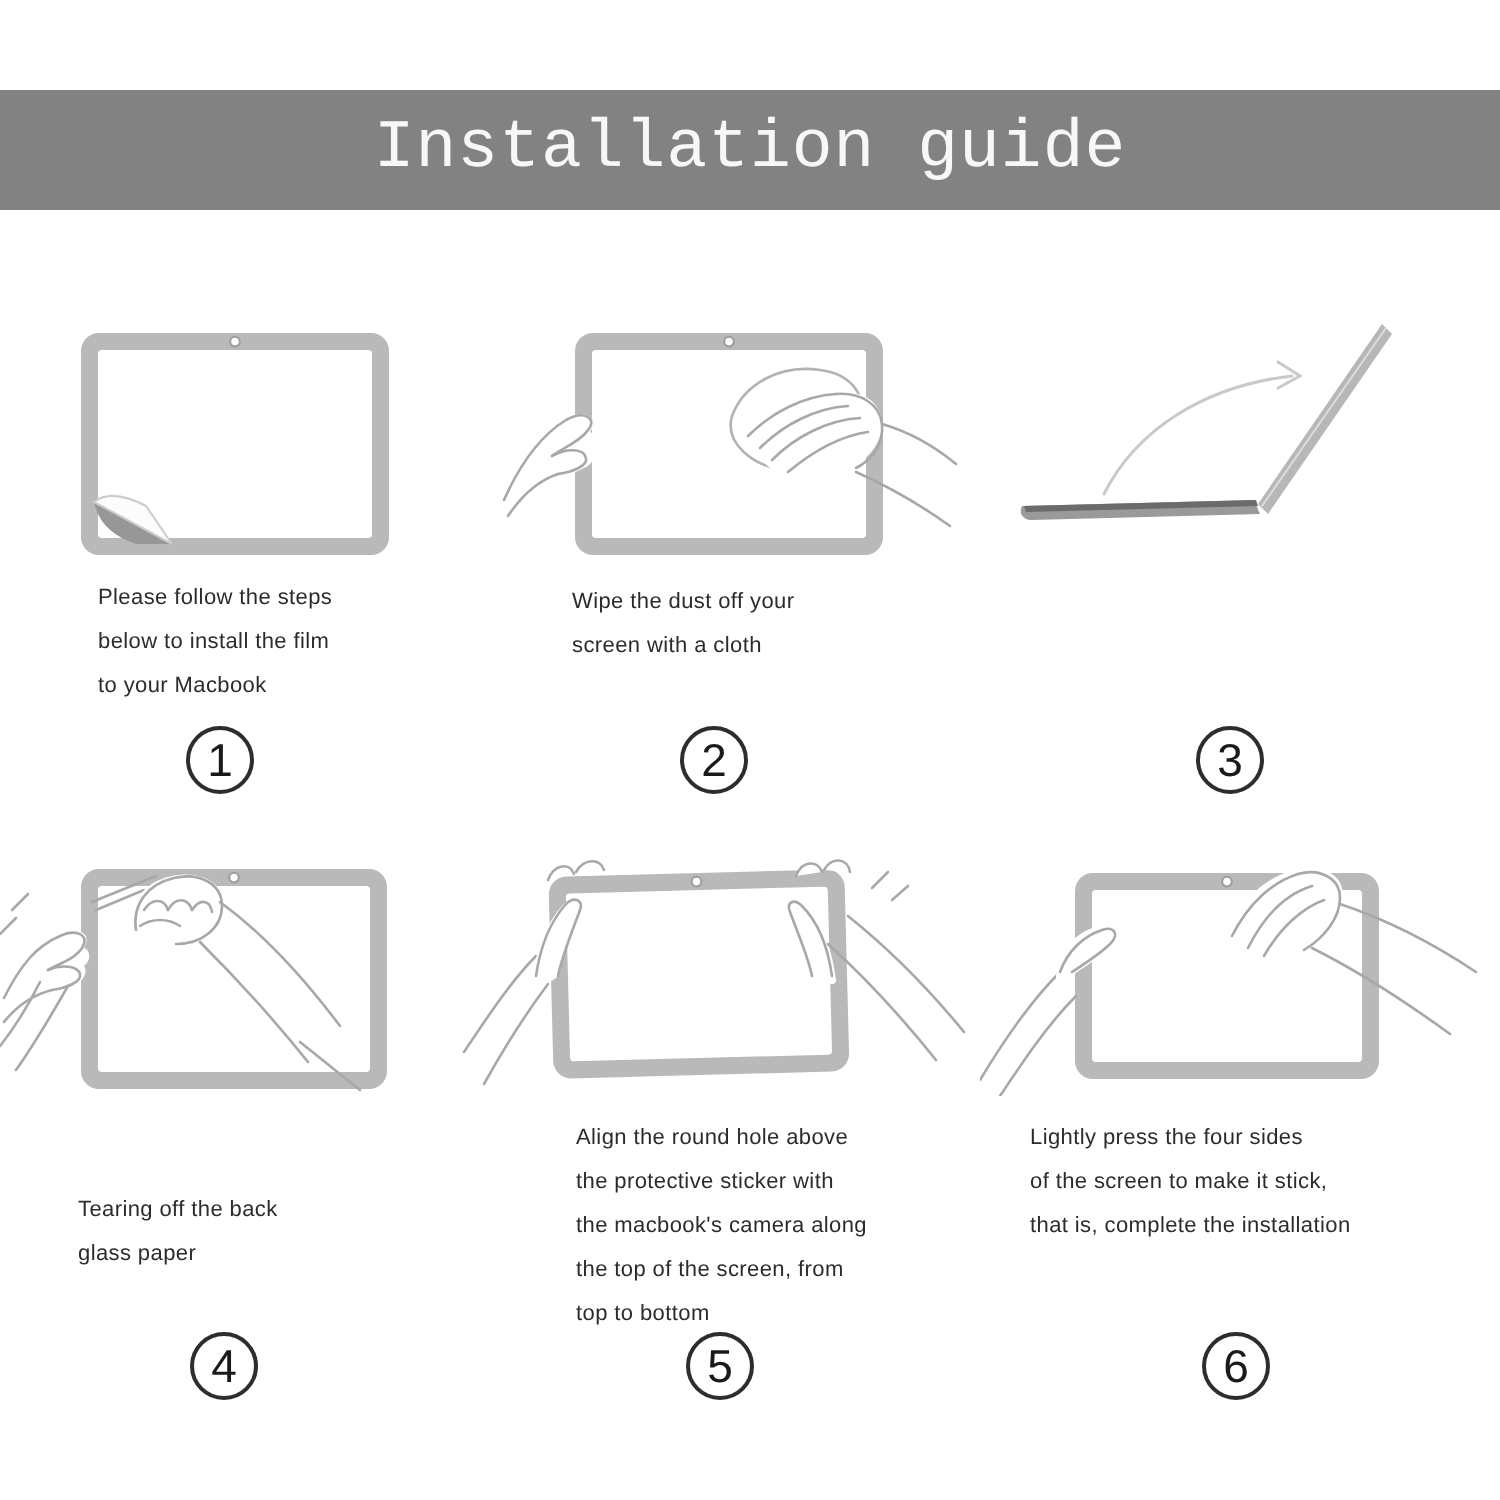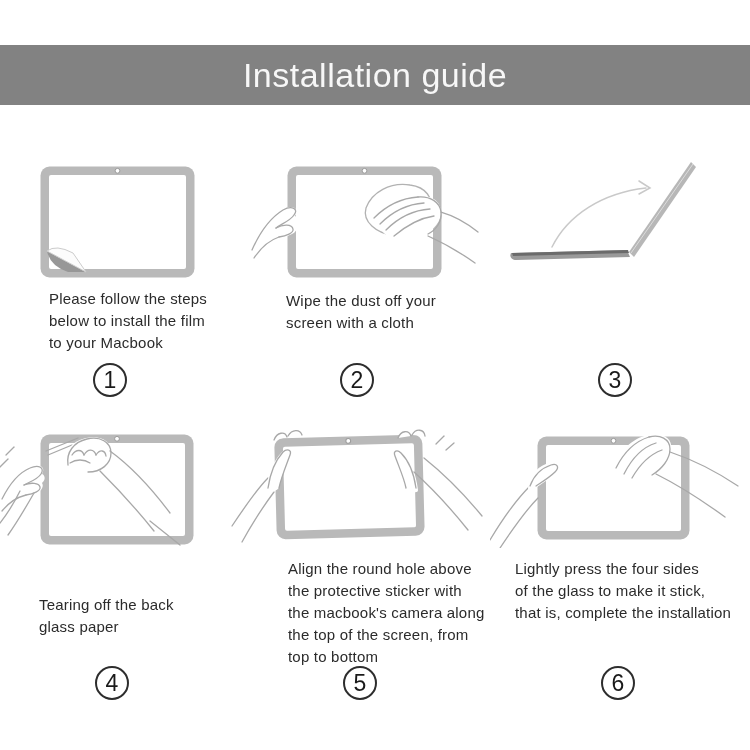--- a/index.html
+++ b/index.html
@@ -5,25 +5,25 @@
   html,body{margin:0;padding:0;background:#ffffff;}
   .canvas{
     position:relative;width:750px;height:750px;background:#ffffff;
     font-family:"Liberation Sans",sans-serif;overflow:hidden;
   }
   .banner{
     position:absolute;left:0;top:45px;width:750px;height:60px;
     background:#828282;display:flex;align-items:center;justify-content:center;
   }
   .banner-title{
-    color:#f7f7f7;font-size:34px;letter-spacing:0.5px;
+    color:#f7f7f7;font-size:34px;letter-spacing:0.5px;font-family:Liberation Mono, monospace;
   }
   .illo{position:absolute;line-height:0;}
   .caption{
-    position:absolute;font-size:15px;line-height:22px;color:#2b2b2b;
+    position:absolute;font-size:11px;line-height:22px;color:#2b2b2b;
     white-space:pre-line;letter-spacing:0.2px;
   }
   .stepnum{
     position:absolute;width:34px;height:34px;box-sizing:border-box;
     border:2px solid #2d2d2d;border-radius:50%;
     display:flex;align-items:center;justify-content:center;
     font-size:23px;color:#1a1a1a;background:#fff;
   }
   svg .hand{stroke:#a8a8a8;stroke-width:1.3;fill:none;stroke-linecap:round;}
   svg .blob{fill:#ffffff;stroke:none;}
@@ -160,21 +160,21 @@
   <div class="caption" style="left:286px;top:290px;">Wipe the dust off your
 screen with a cloth</div>
   <div class="caption" style="left:39px;top:554px;margin-top:40px;">Tearing off the back
 glass paper</div>
   <div class="caption" style="left:268px;top:558px;margin-left:20px;">Align the round hole above
 the protective sticker with
 the macbook's camera along
 the top of the screen, from
 top to bottom</div>
   <div class="caption" style="left:515px;top:558px;">Lightly press the four sides
-of the glass to make it stick,
+of the screen to make it stick,
 that is, complete the installation</div>
 
   <div class="stepnum" style="left:93px;top:363px;">1</div>
   <div class="stepnum" style="left:340px;top:363px;">2</div>
   <div class="stepnum" style="left:598px;top:363px;">3</div>
   <div class="stepnum" style="left:95px;top:666px;">4</div>
   <div class="stepnum" style="left:343px;top:666px;">5</div>
   <div class="stepnum" style="left:601px;top:666px;">6</div>
 
 </div>

